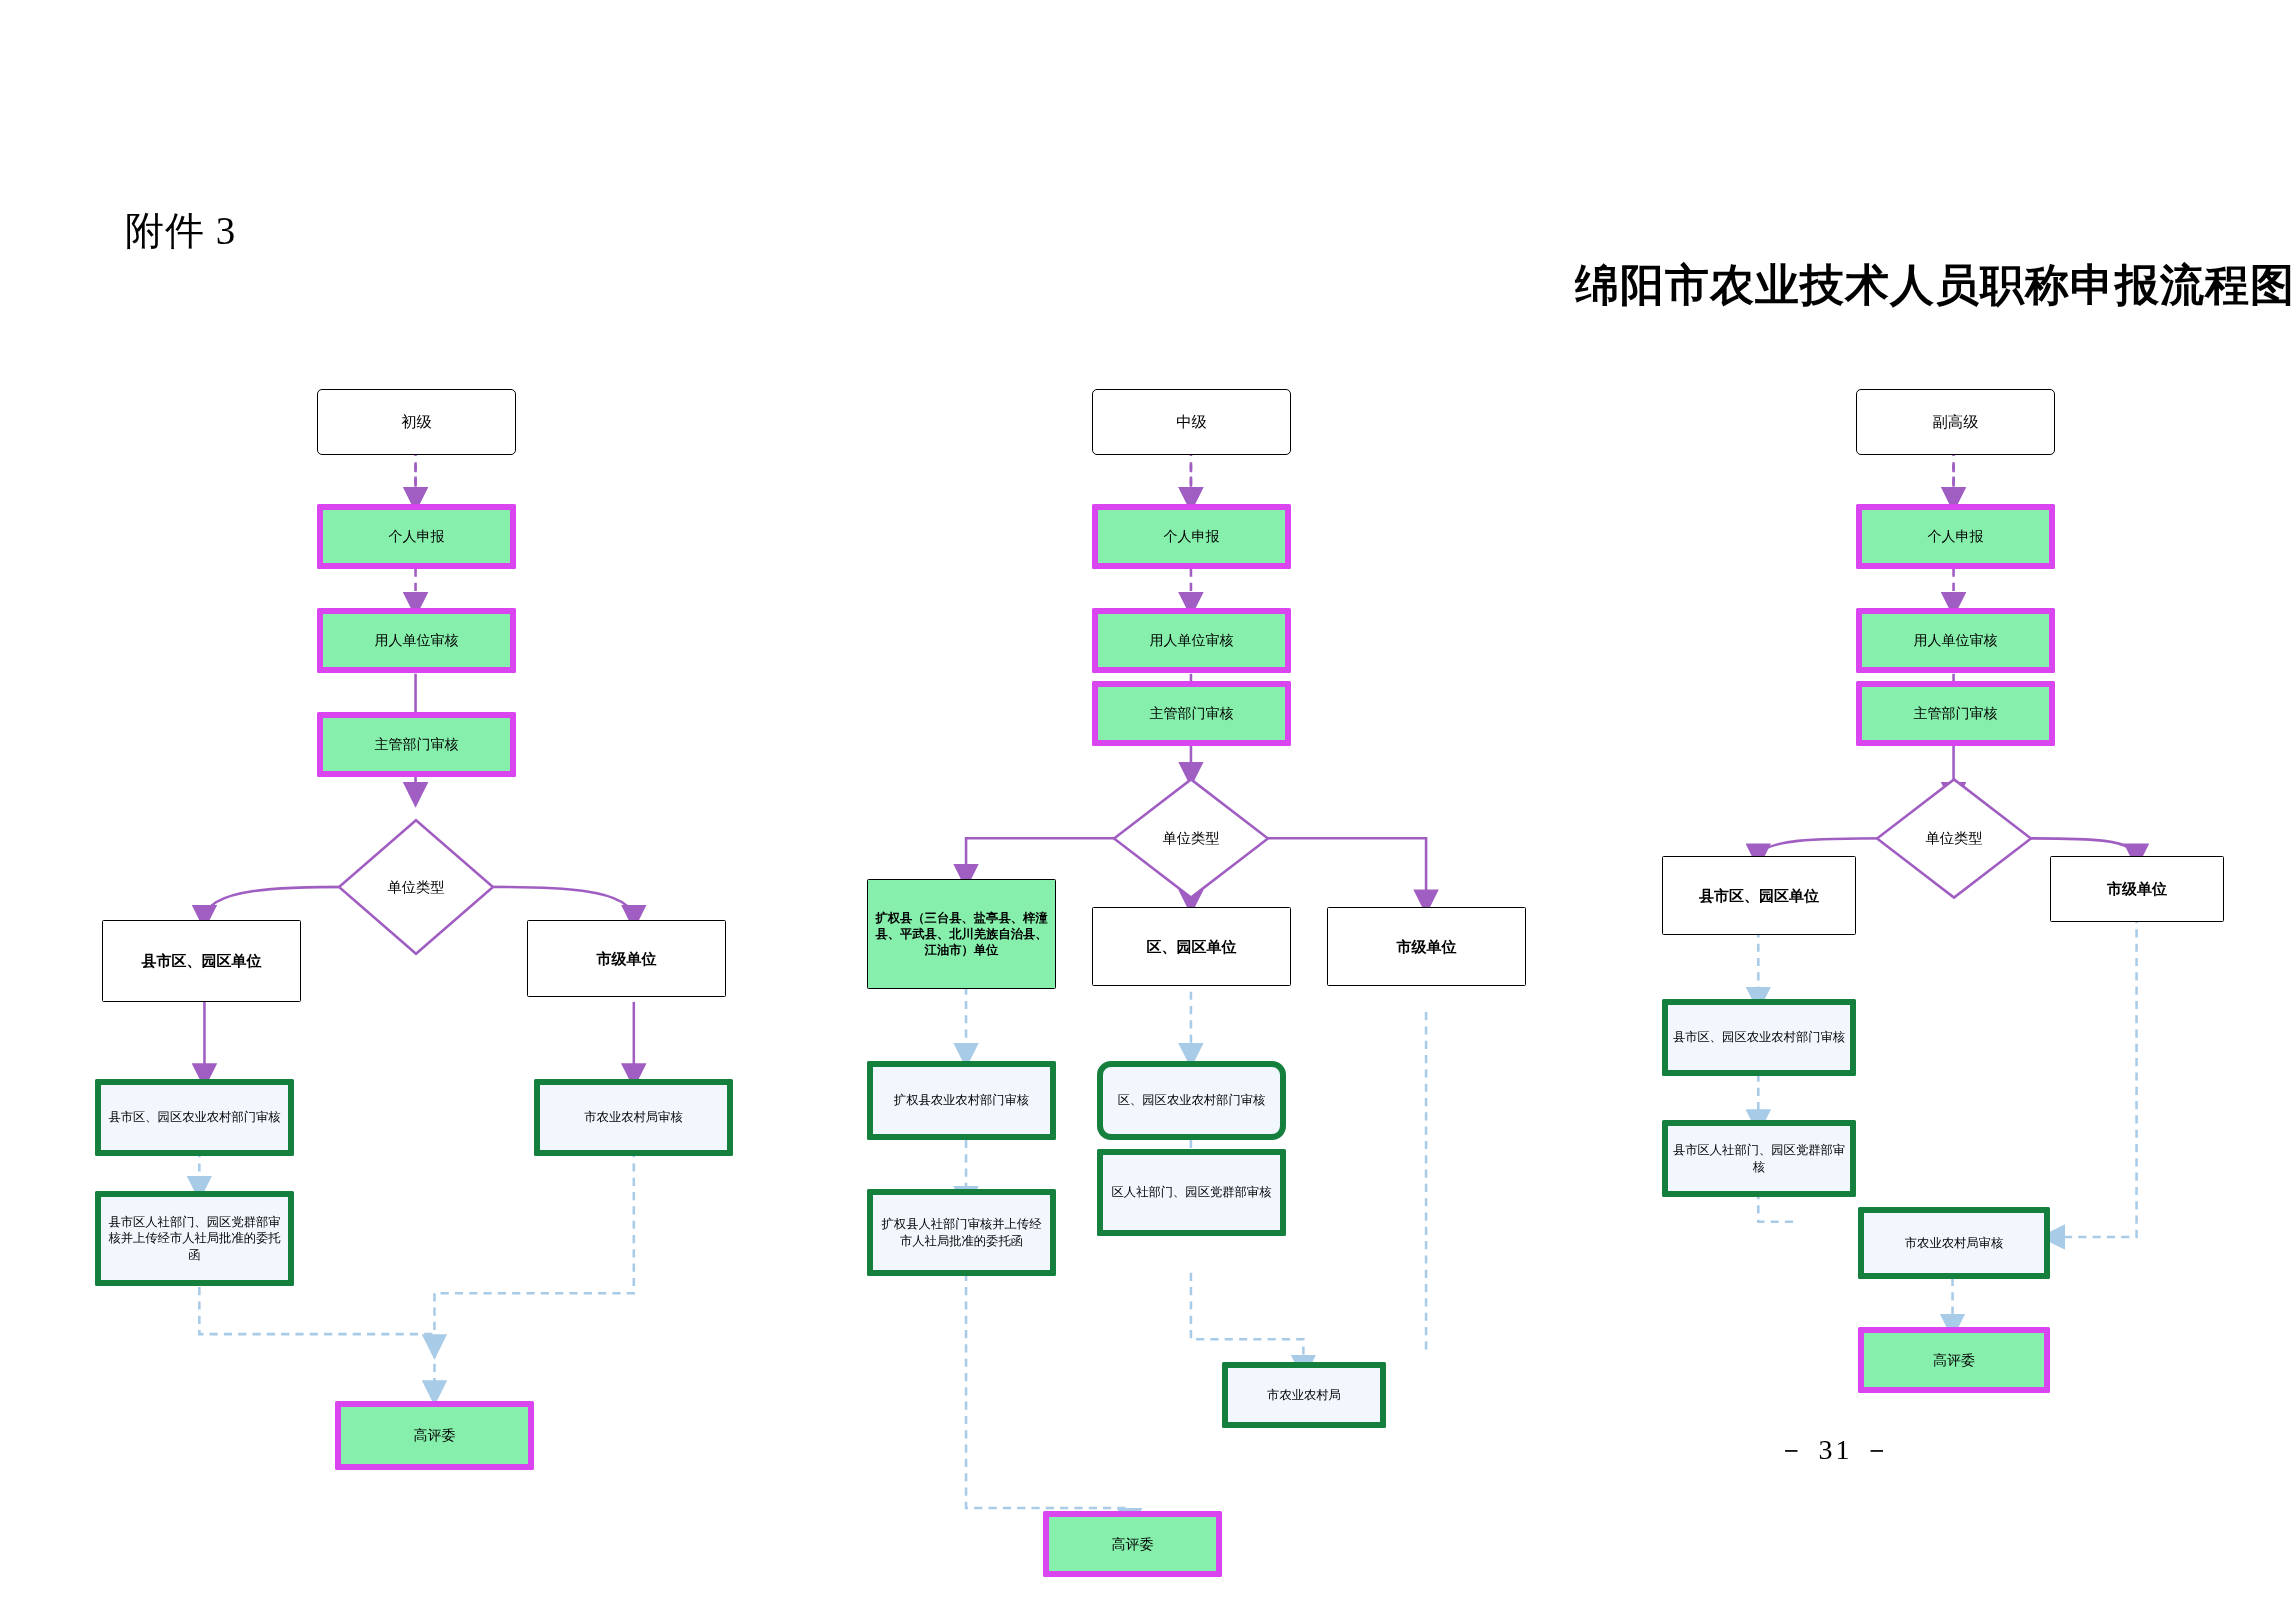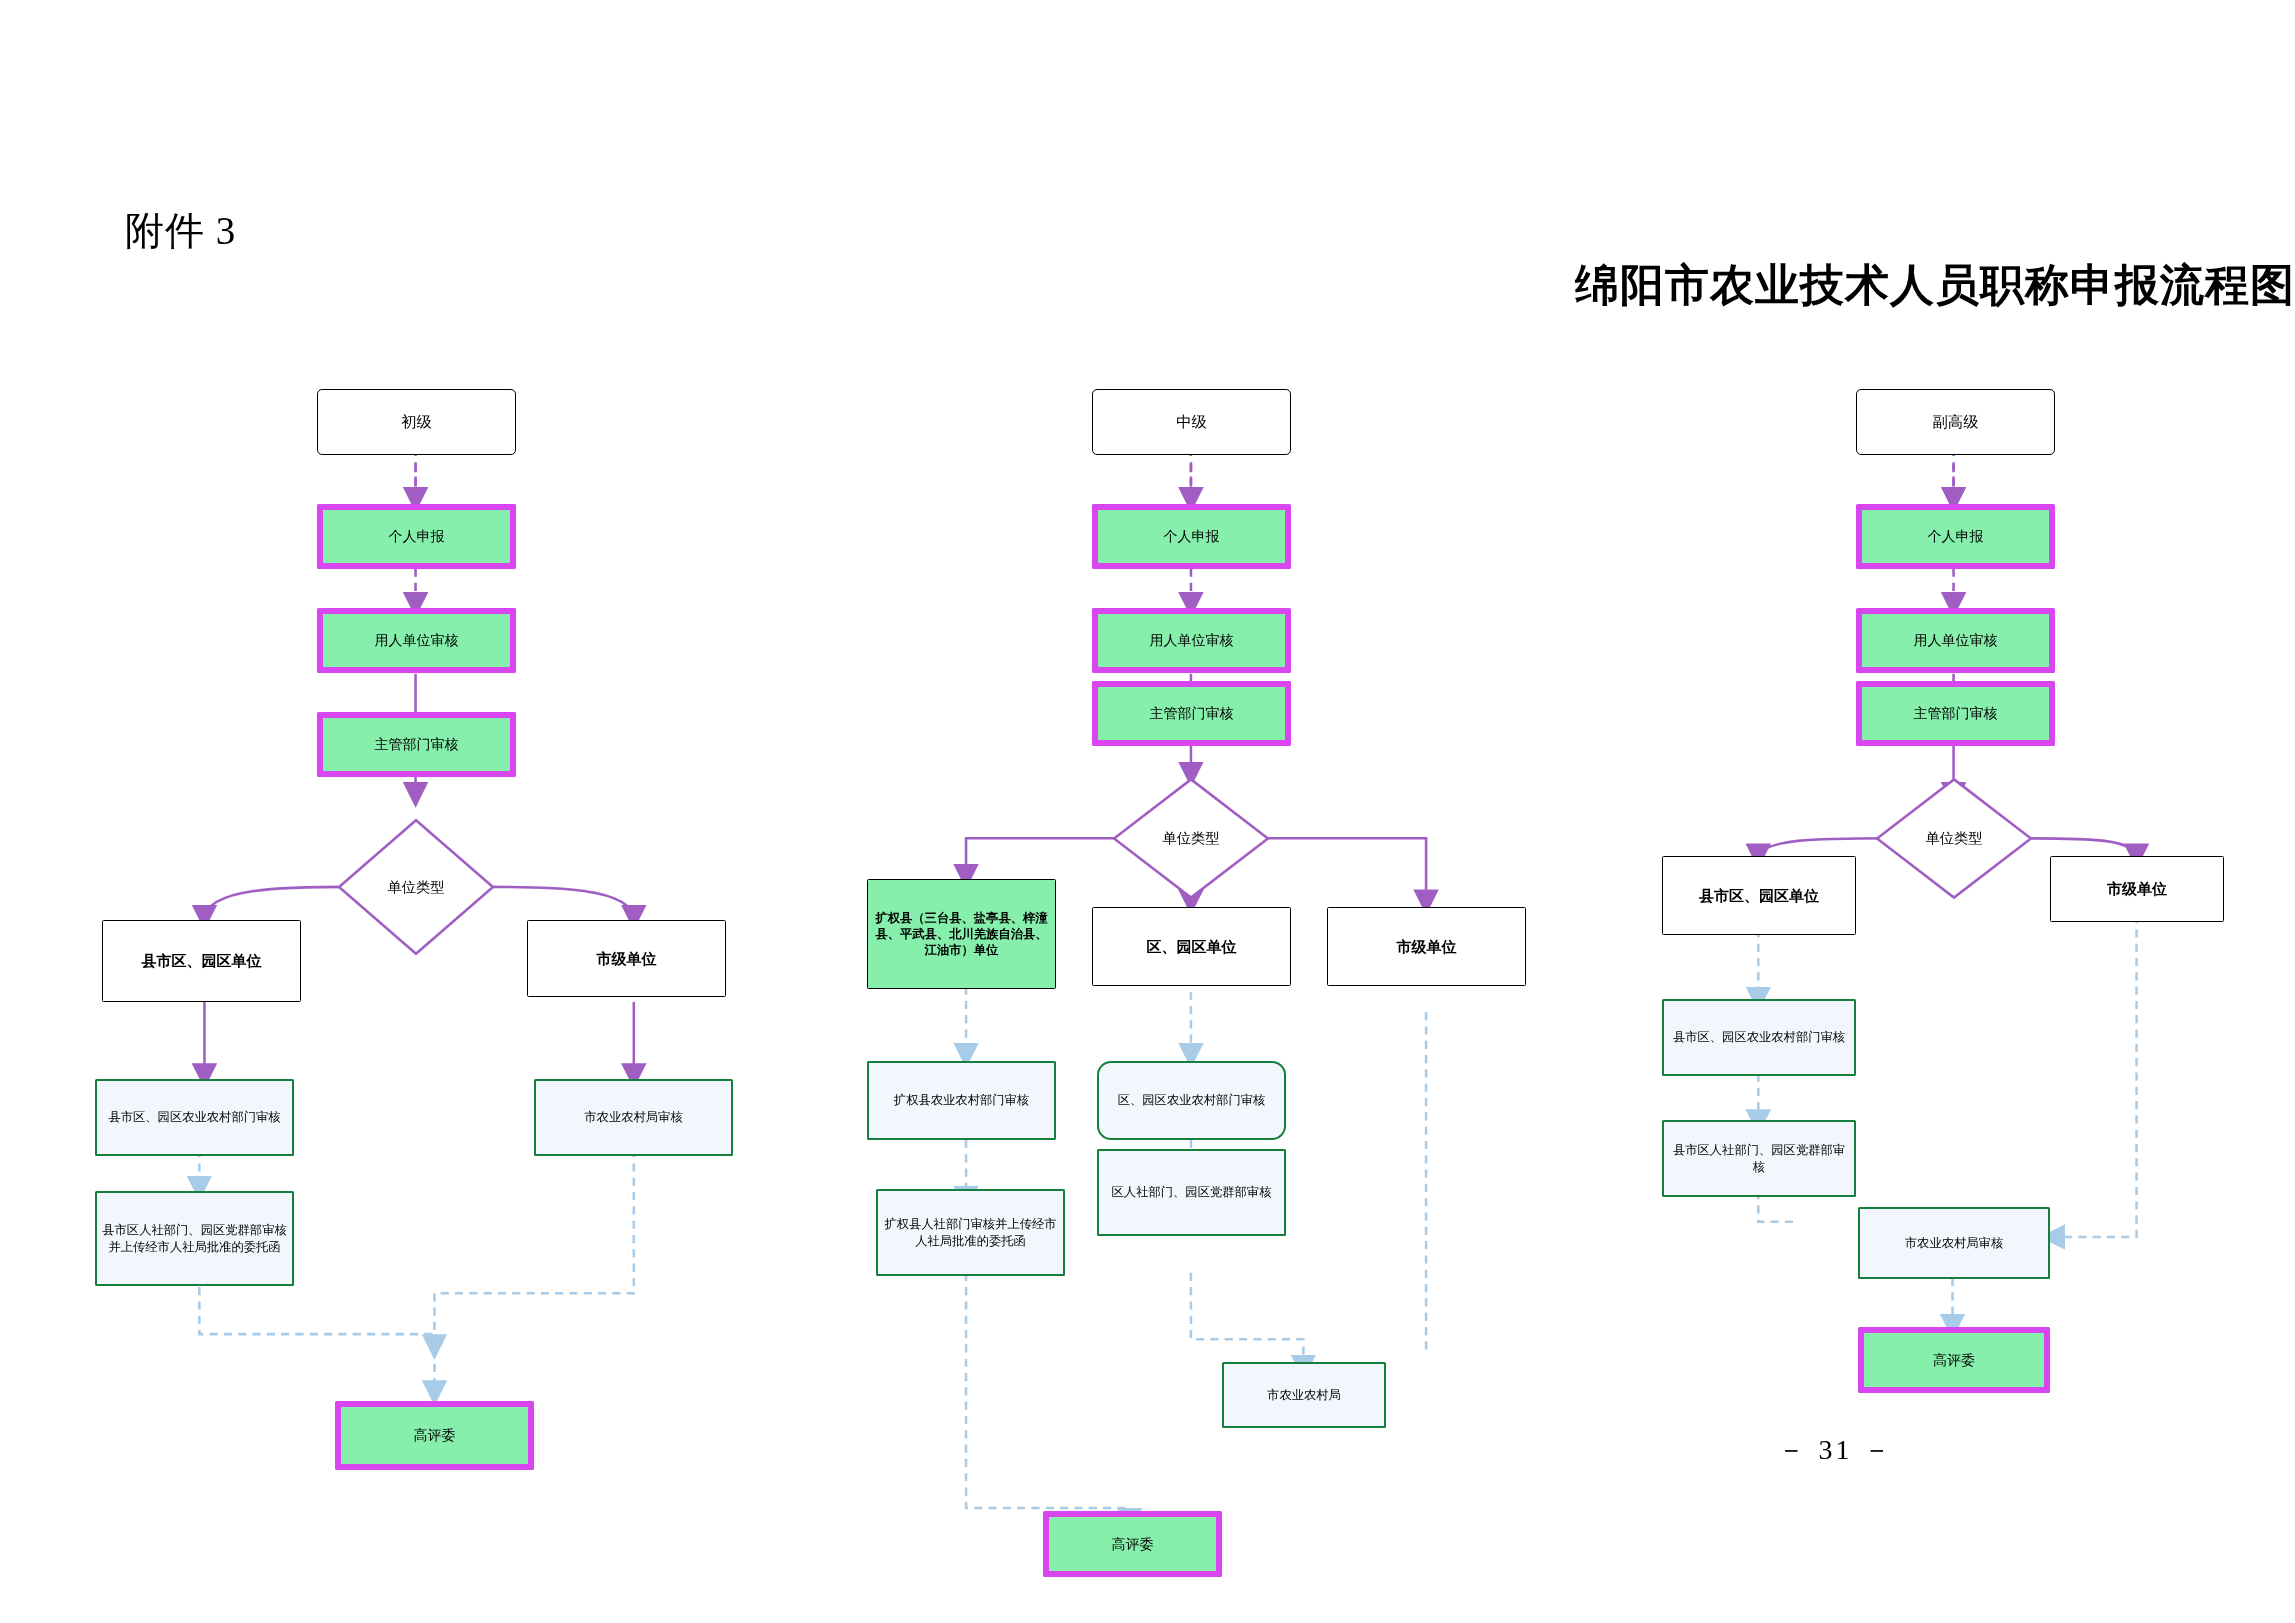--- a/index.html
+++ b/index.html
@@ -75,21 +75,21 @@
     font-weight: normal;
     border-radius: 5px;
   }
   .n-pink {
     border: 6px solid #d946ef;
     background: #86efac;
     font-size: 14px;
     border-radius: 1.5px;
   }
   .n-blue {
-    border: 2px solid #15803d;
+    border: 6px solid #15803d;
     background: #f1f7fd;
     font-size: 12.3px;
     border-radius: 1.5px;
   }
   .n-white {
     border: 1.5px solid #000;
     background: #ffffff;
     font-size: 15px;
     font-weight: bold;
     border-radius: 1.5px;
@@ -246,21 +246,21 @@
   <div class="node n-white-small" style="left:867px; top:879px; width:189px; height:110px;">扩权县（三台县、盐亭县、梓潼县、平武县、北川羌族自治县、江油市）单位</div>
 
   <div class="node n-white" style="left:1092px; top:907px; width:199px; height:79px;">区、园区单位</div>
 
   <div class="node n-white" style="left:1327px; top:907px; width:199px; height:79px;">市级单位</div>
 
   <div class="node n-blue" style="left:867px; top:1061px; width:189px; height:79px;">扩权县农业农村部门审核</div>
 
   <div class="node n-blue" style="left:1097px; top:1061px; width:189px; height:79px;border-radius:14px;">区、园区农业农村部门审核</div>
 
-  <div class="node n-blue" style="left:867px; top:1189px; width:189px; height:87px;margin-left:9px;">扩权县人社部门审核并上传经市人社局批准的委托函</div>
+  <div class="node n-blue" style="left:867px; top:1189px; width:189px; height:87px;">扩权县人社部门审核并上传经市人社局批准的委托函</div>
 
   <div class="node n-blue" style="left:1097px; top:1149px; width:189px; height:87px;">区人社部门、园区党群部审核</div>
 
   <div class="node n-blue" style="left:1222px; top:1362px; width:164px; height:66px;">市农业农村局</div>
 
   <div class="node n-pink" style="left:1043px; top:1511px; width:179px; height:66px;">高评委</div>
 
   <div class="node n-head" style="left:1856px; top:389px; width:199px; height:66px;">副高级</div>
 
   <div class="node n-pink" style="left:1856px; top:504px; width:199px; height:65px;">个人申报</div>

